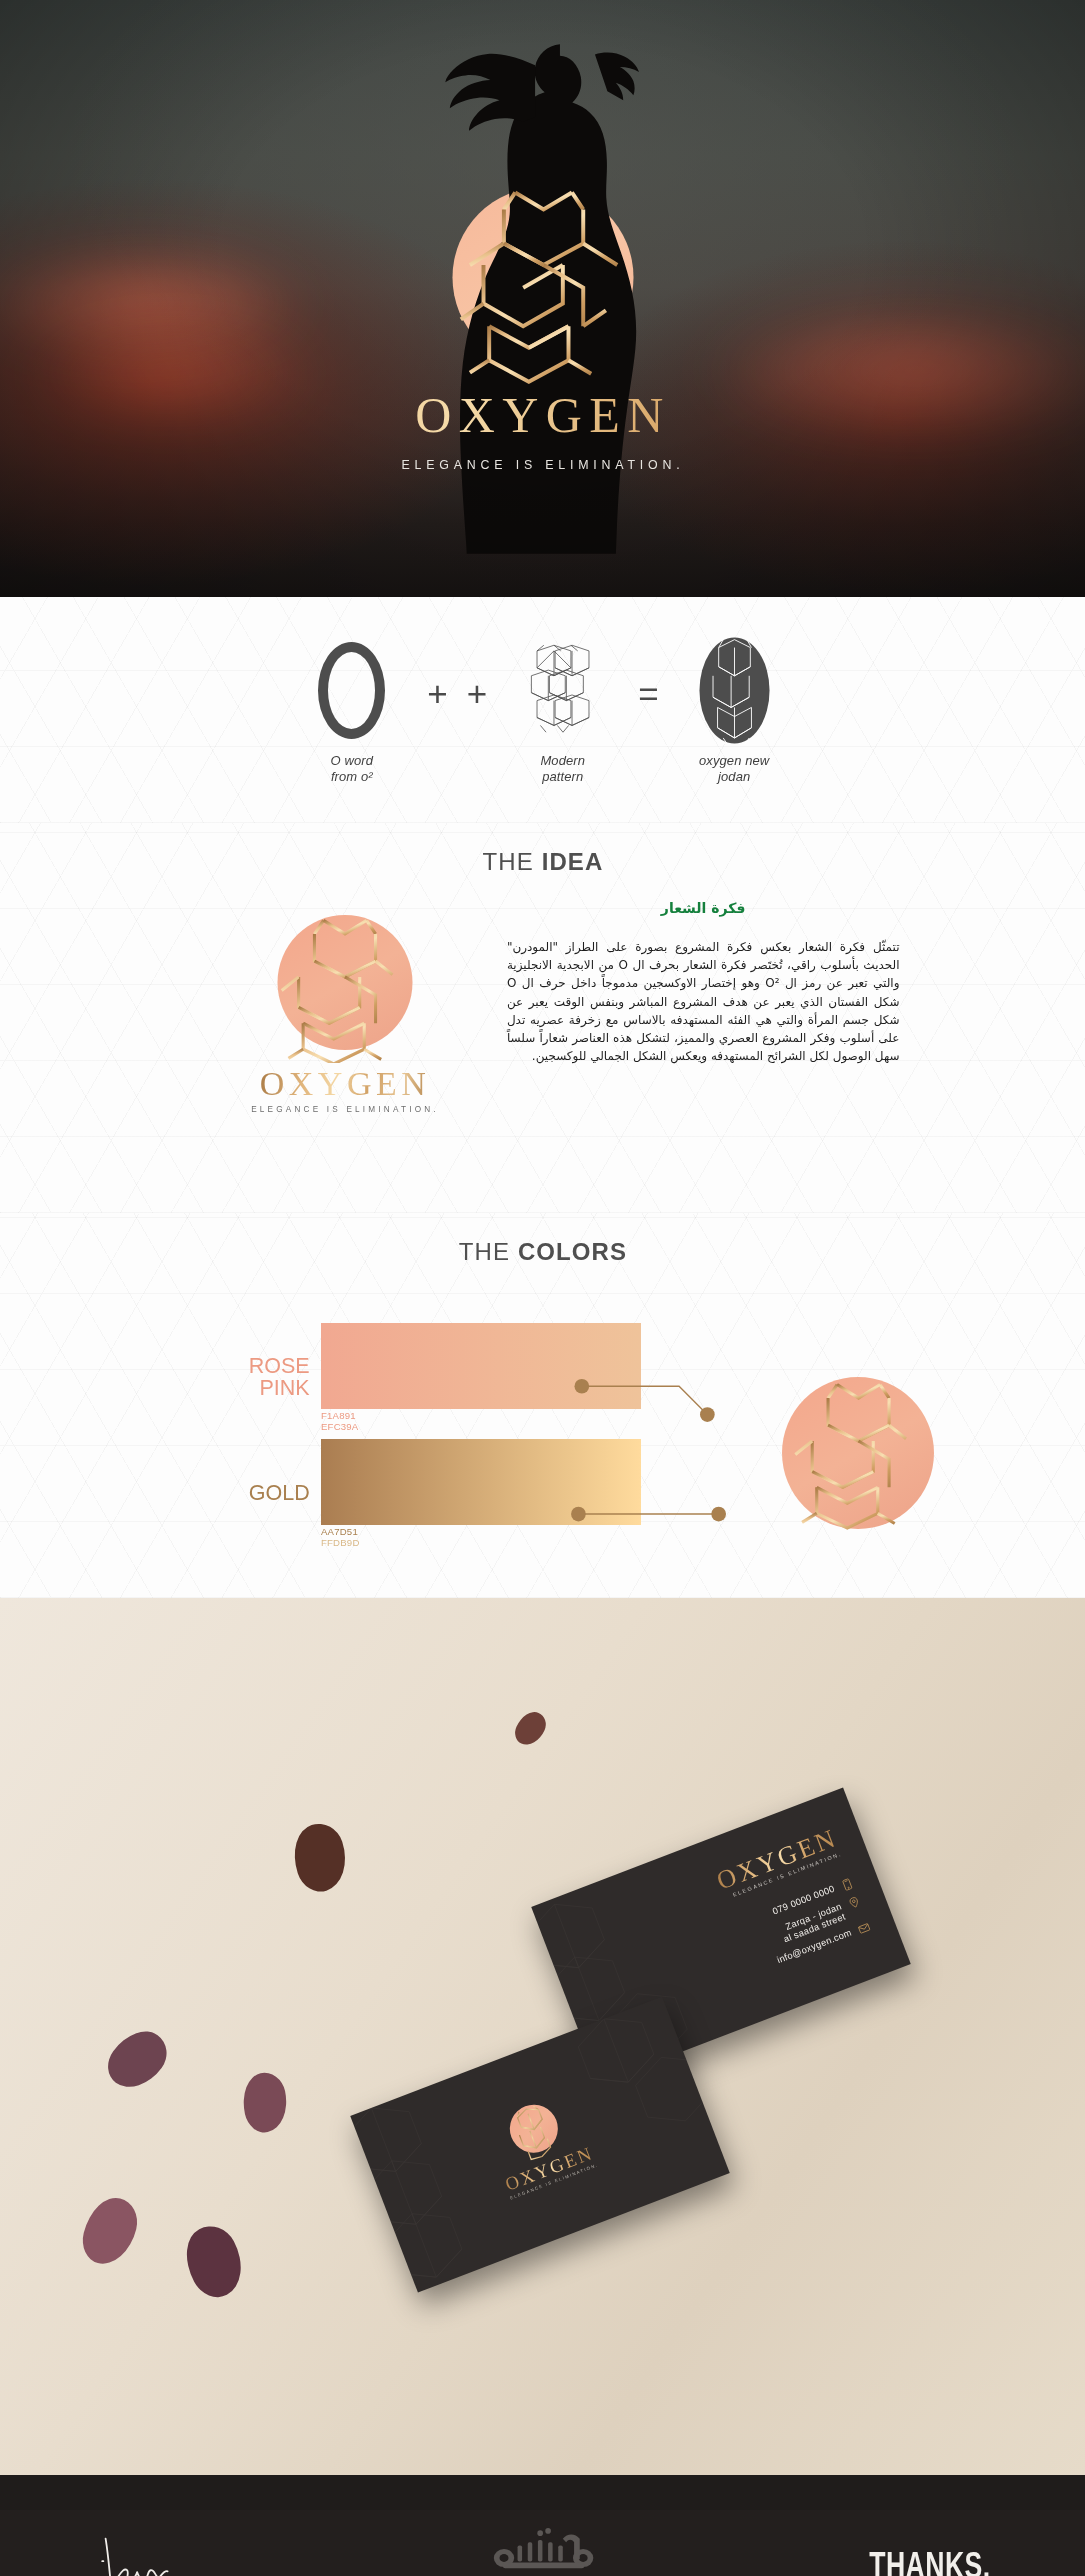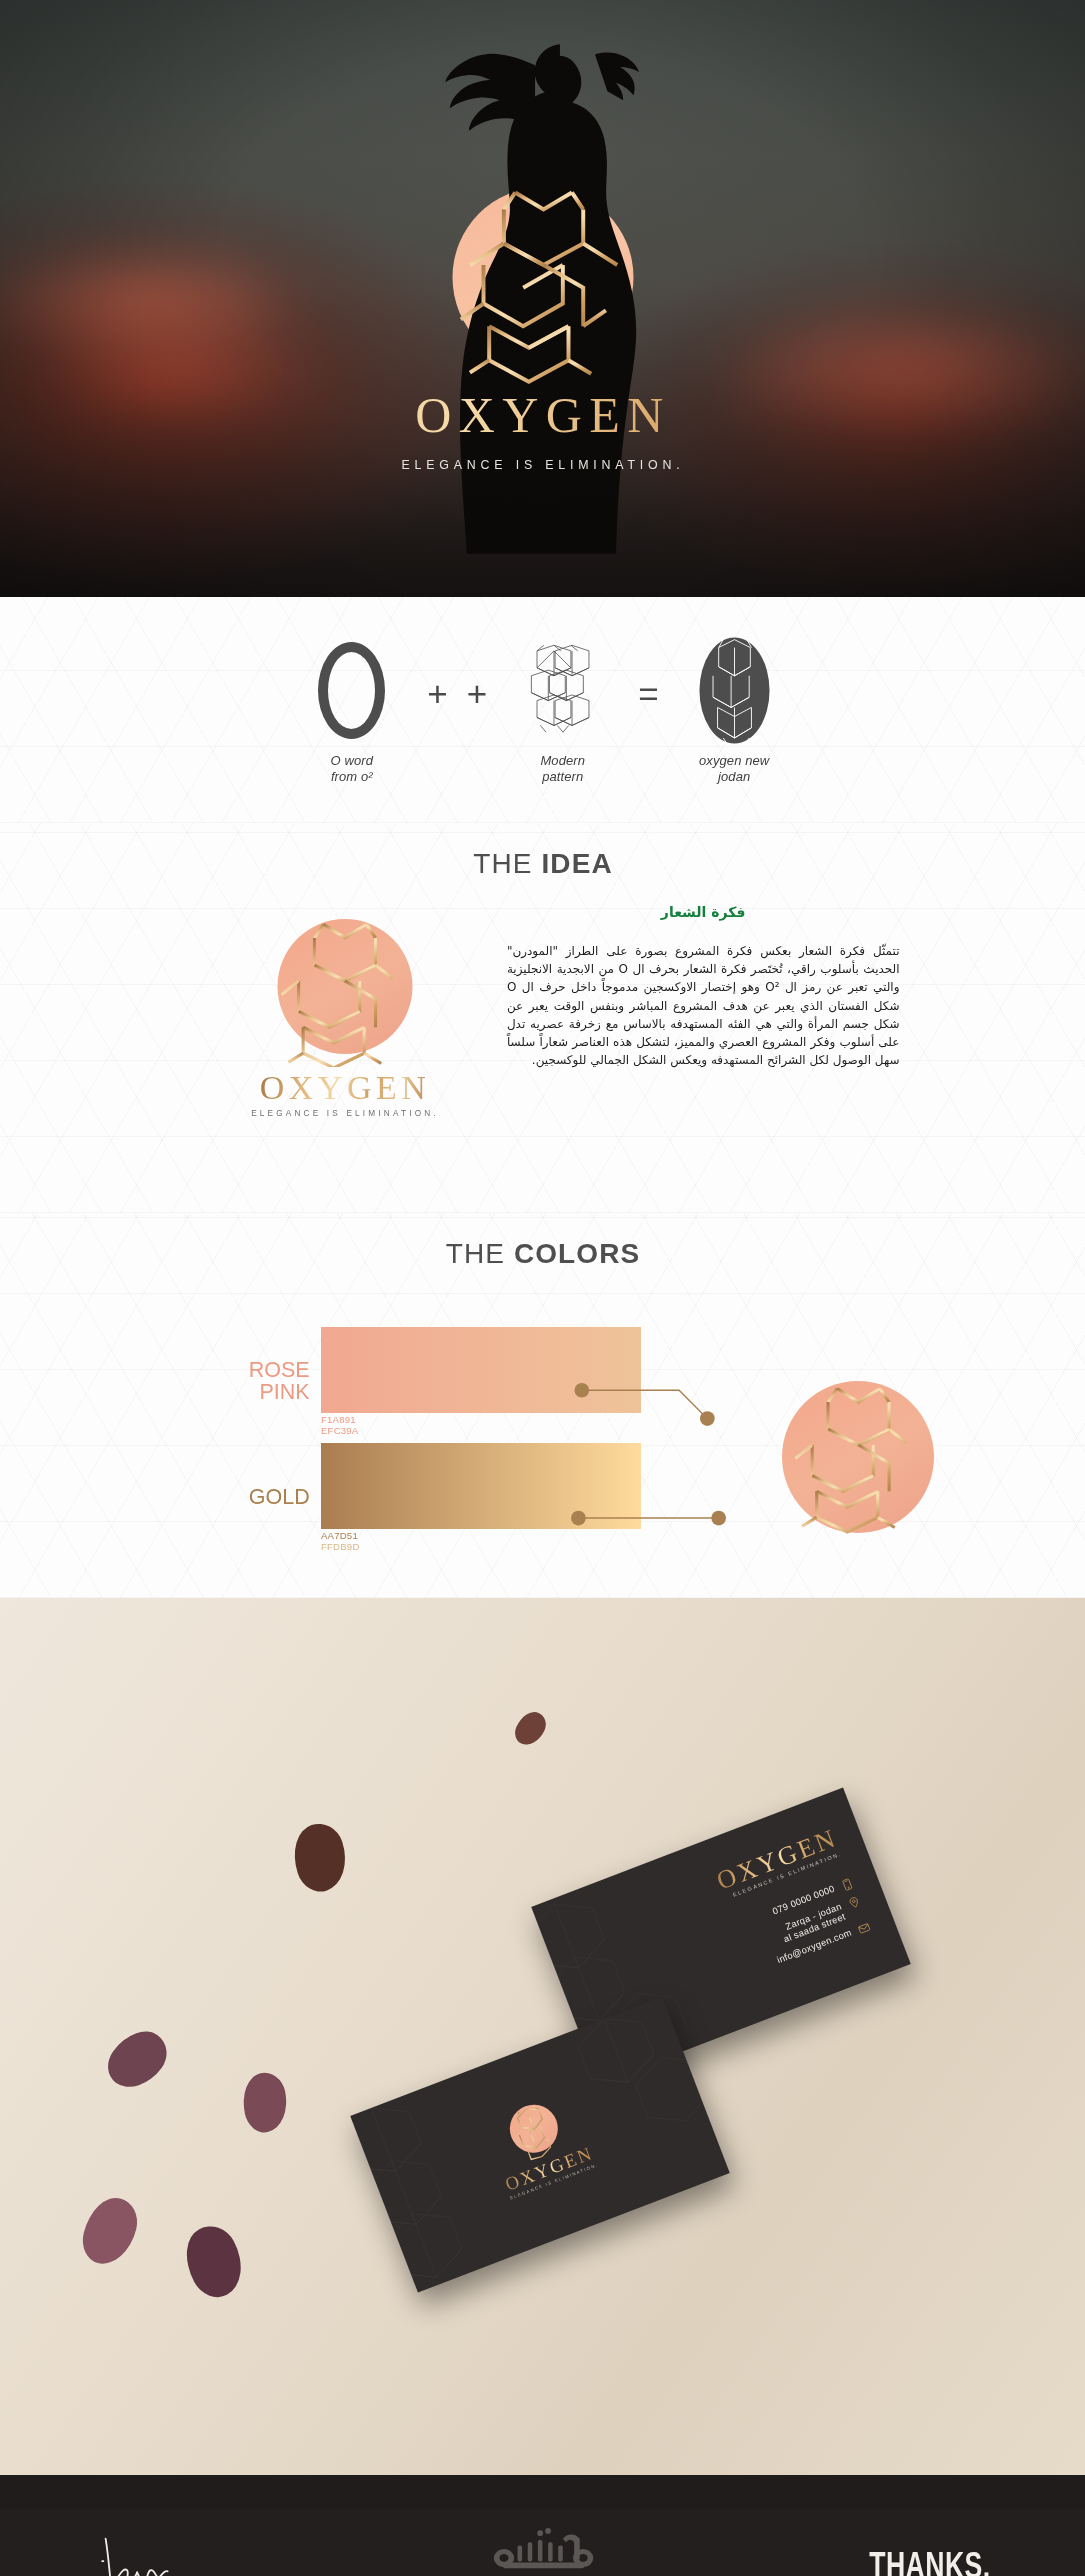--- a/index.html
+++ b/index.html
@@ -78,21 +78,21 @@
     font-style:italic;
   }
   .constr-op { font-size:35px; color:#4a4a4a; font-weight:300; line-height:1; padding-bottom:33px; }
   .ring { width:67px; height:97px; border:10.7px solid #4d4d4d; border-radius:50%; }
 
   
   .idea { position:absolute; left:0; top:823px; width:1086px; height:390px; }
   .idea-inner { position:relative; z-index:2; height:100%; }
   .sec-title {
     text-align:center; padding-top:25px;
-    font-size:28px; letter-spacing:1.1px; color:#4f4f4f;
+    font-size:24px; letter-spacing:1.1px; color:#4f4f4f;
   }
   .sec-title .thin { font-weight:300; }
   .sec-title .bold { font-weight:700; }
   .idea-body { display:flex; justify-content:center; align-items:flex-start; margin-top:24px; }
   .idea-logo { width:317px; display:flex; flex-direction:column; align-items:center; padding-top:10.2px; }
   .idea-logo .mark { position:relative; width:147px; height:153px; }
   .idea-logo .mark .circ {
     position:absolute; left:50%; top:4.5px; transform:translateX(-50%);
     width:135px; height:135px; border-radius:50%;
     background:linear-gradient(150deg,#f3a78c 0%,#f3b295 50%,#eda389 100%);

